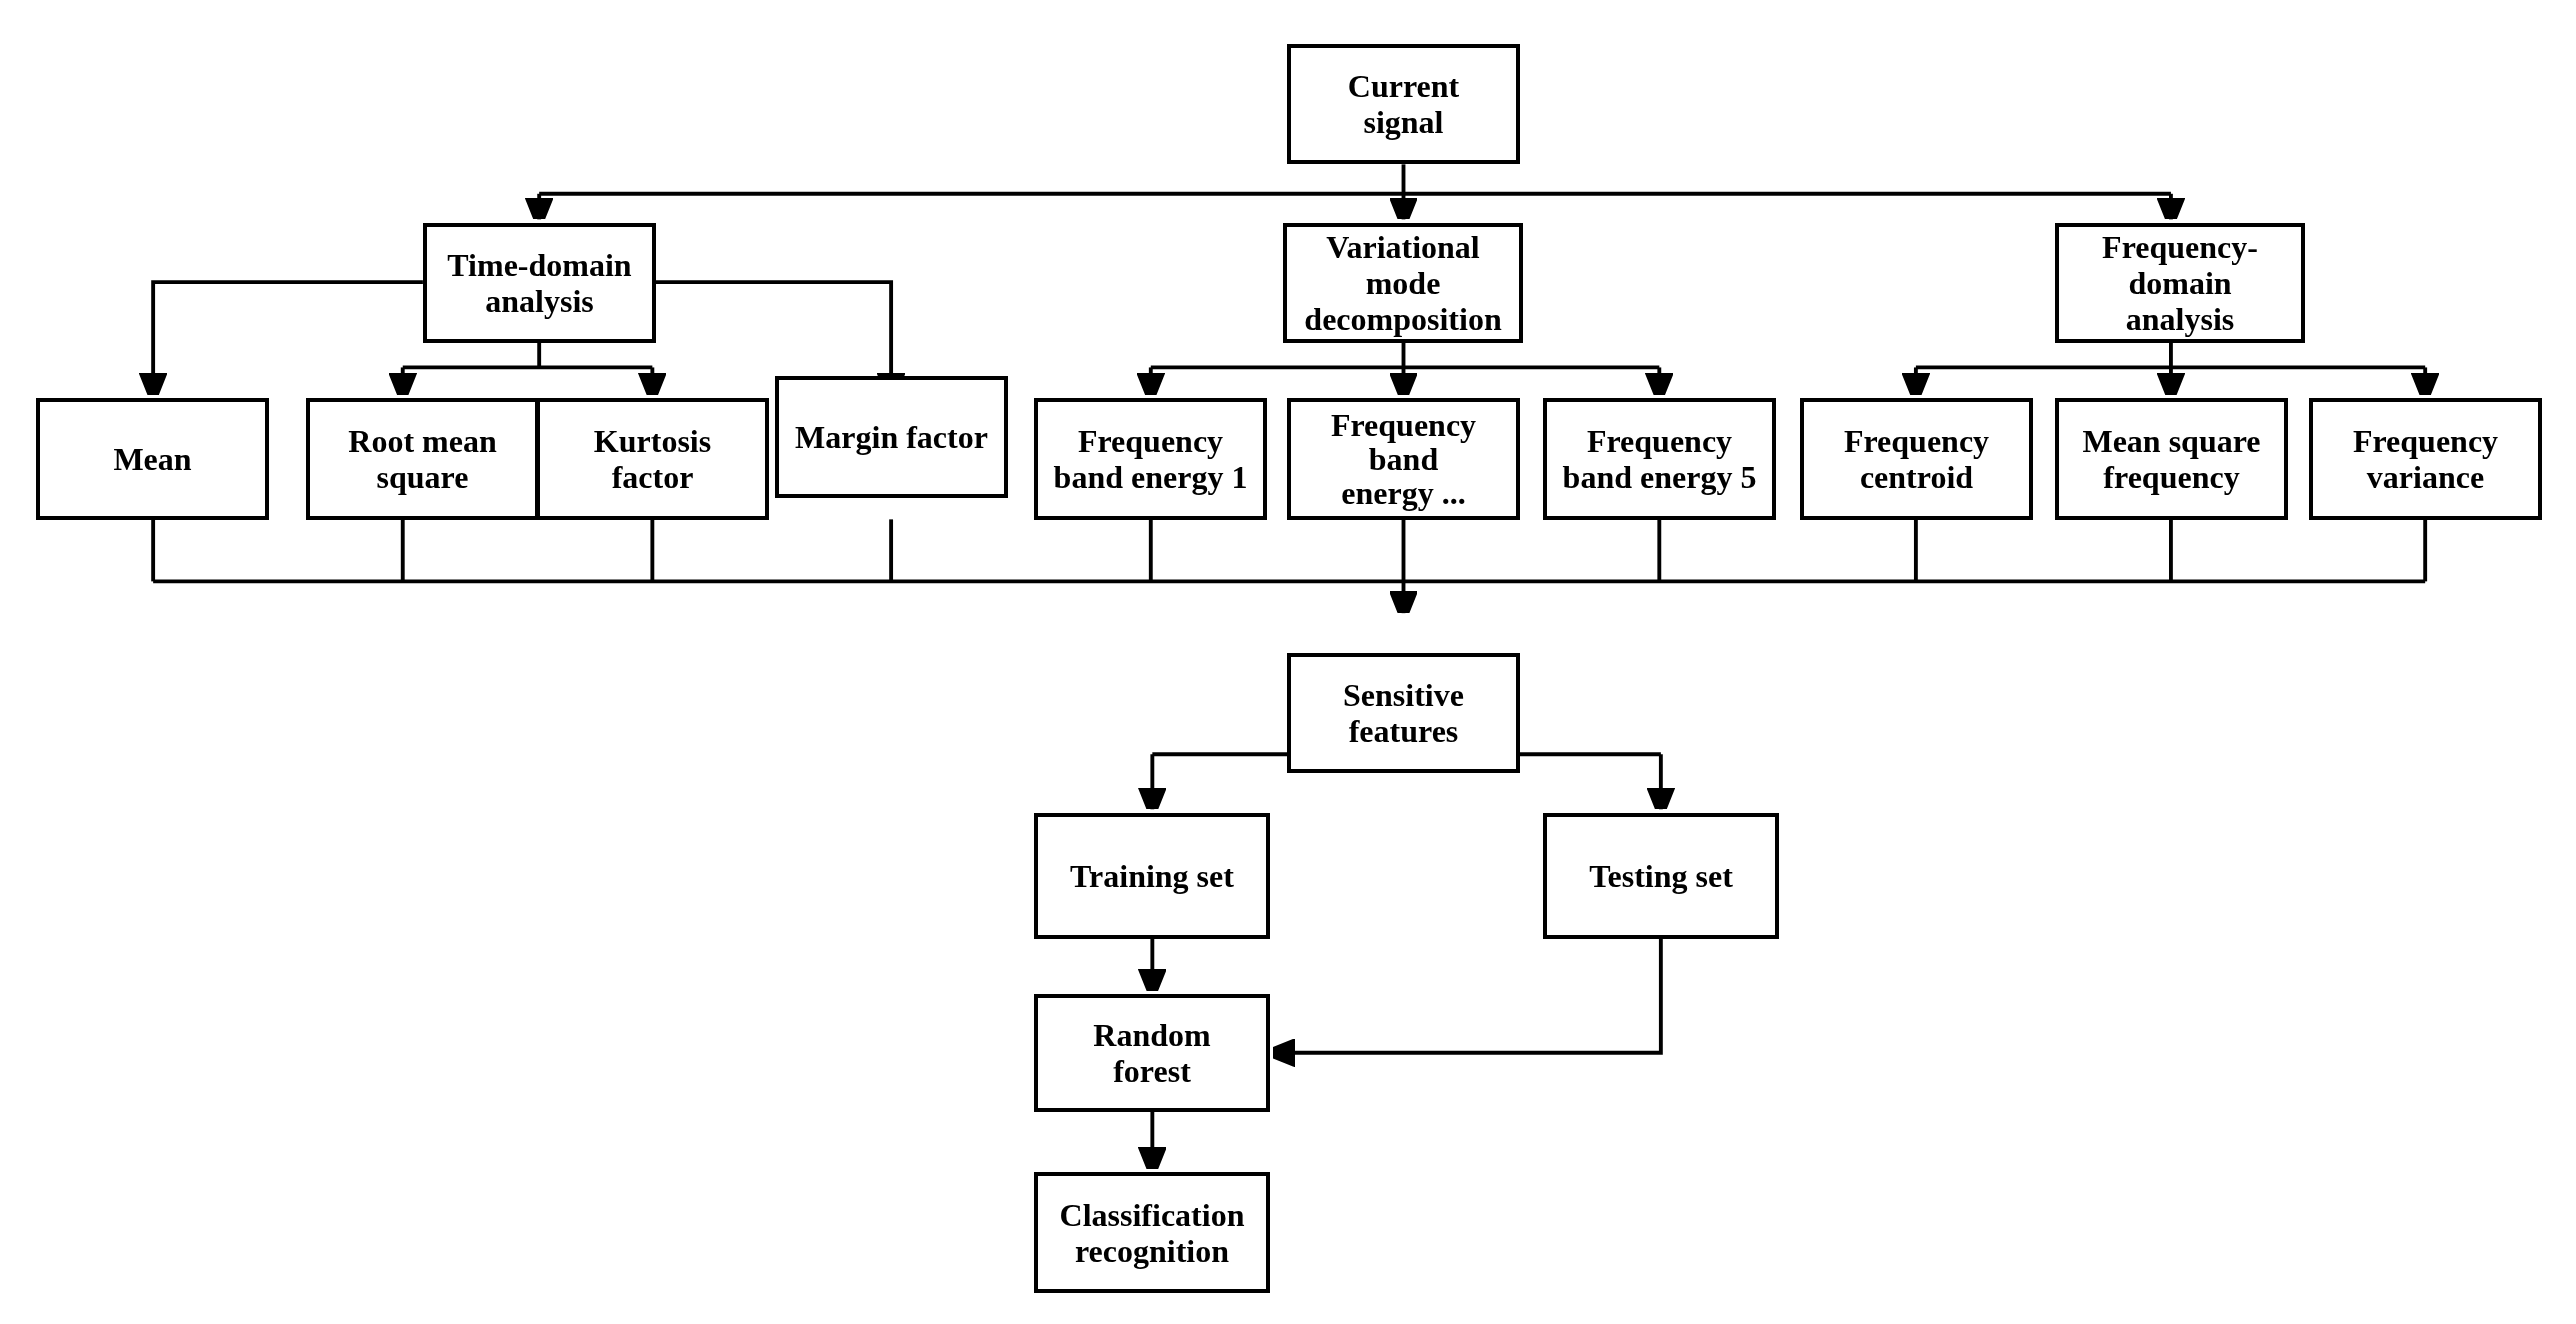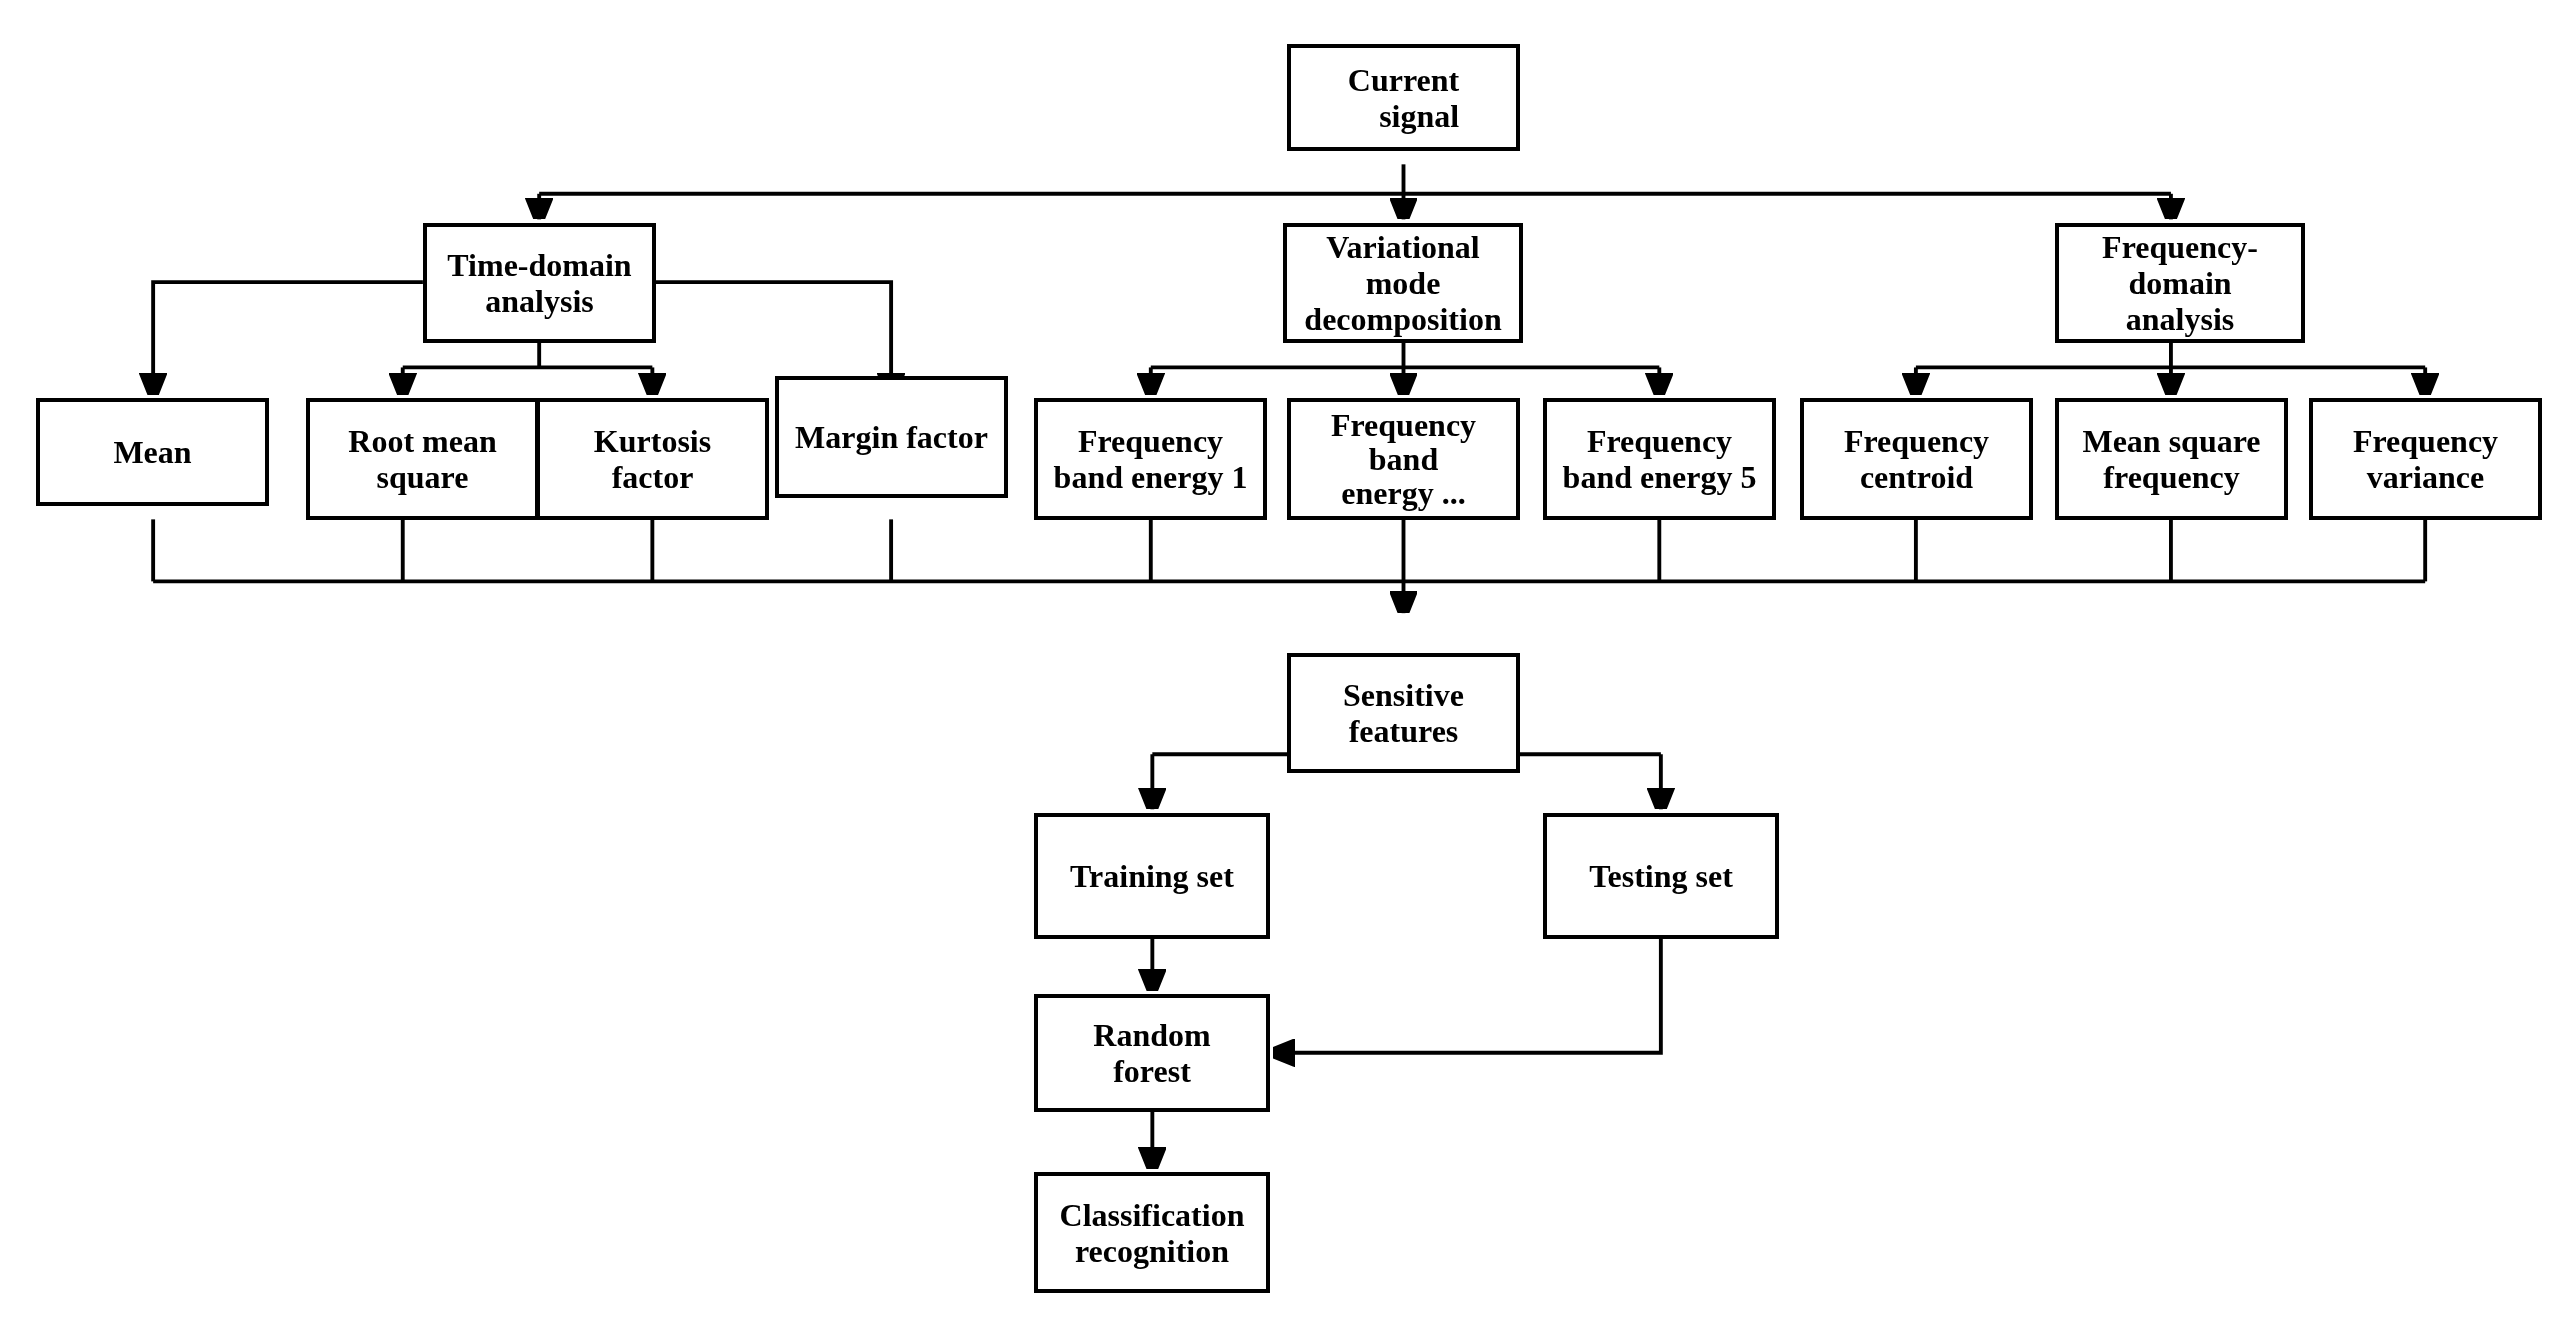--- a/index.html
+++ b/index.html
@@ -108,35 +108,35 @@
       <path d="M2142 973 V1044" marker-end="url(#arrow)"></path>
     </g>
 
     <g>
       <path d="M1486 1210 V1278" marker-end="url(#arrow)"></path>
       <path d="M2142 1210 V1358 H1642" marker-end="url(#arrow)"></path>
       <path d="M1486 1434 V1508" marker-end="url(#arrow)"></path>
     </g>
   </svg>
 
-  <div class="node" style="left:1287px; top:44px; width:233px; height:107px;text-align:right;">Current
+  <div class="node" style="left:1287px; top:44px; width:233px; height:120px;">Current
 signal</div>
 
   <div class="node" style="left:423px; top:223px; width:233px; height:120px;">Time-domain
 analysis</div>
 
   <div class="node" style="left:1283px; top:223px; width:240px; height:120px;">Variational
 mode
 decomposition</div>
 
   <div class="node" style="left:2055px; top:223px; width:250px; height:120px;">Frequency-
 domain
 analysis</div>
 
-  <div class="node" style="left:36px; top:398px; width:233px; height:108px;">Mean</div>
+  <div class="node" style="left:36px; top:398px; width:233px; height:122px;">Mean</div>
 
   <div class="node" style="left:286px; top:398px; width:233px; height:122px;margin-left:20px;">Root mean
 square</div>
 
   <div class="node" style="left:536px; top:398px; width:233px; height:122px;">Kurtosis
 factor</div>
 
   <div class="node" style="left:775px; top:376px; width:233px; height:122px;">Margin factor</div>
 
   <div class="node" style="left:1034px; top:398px; width:233px; height:122px;">Frequency

